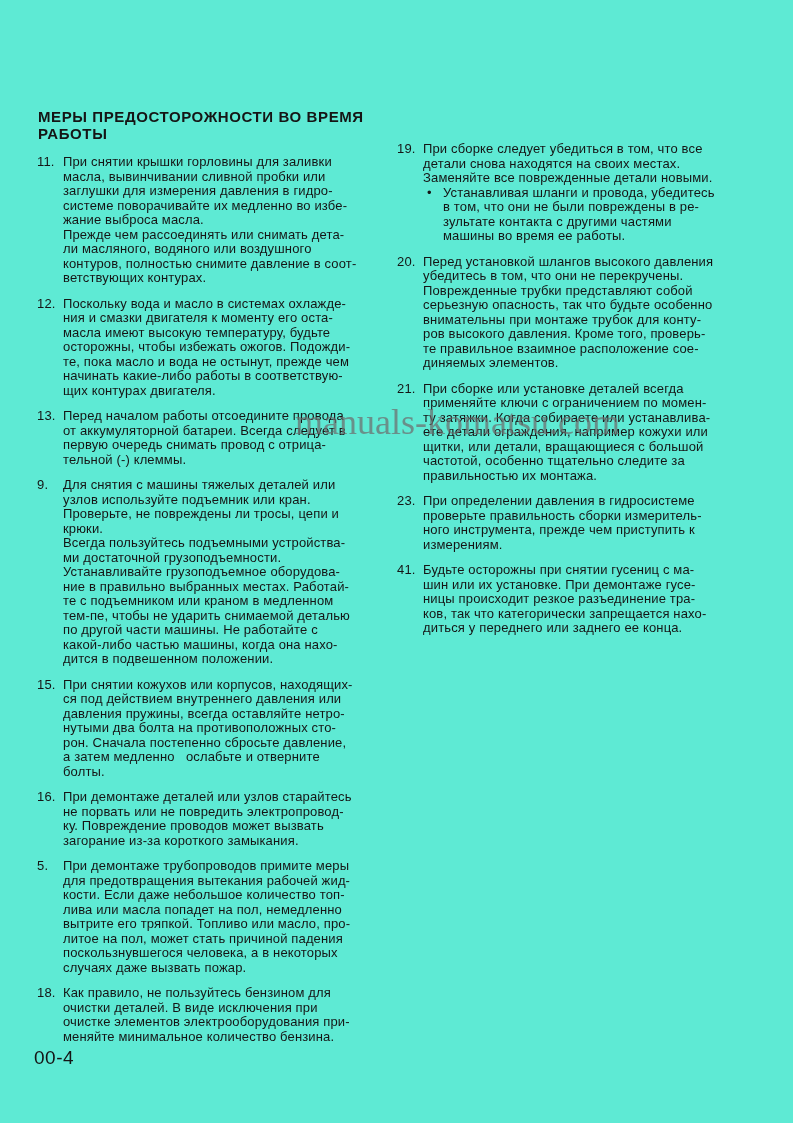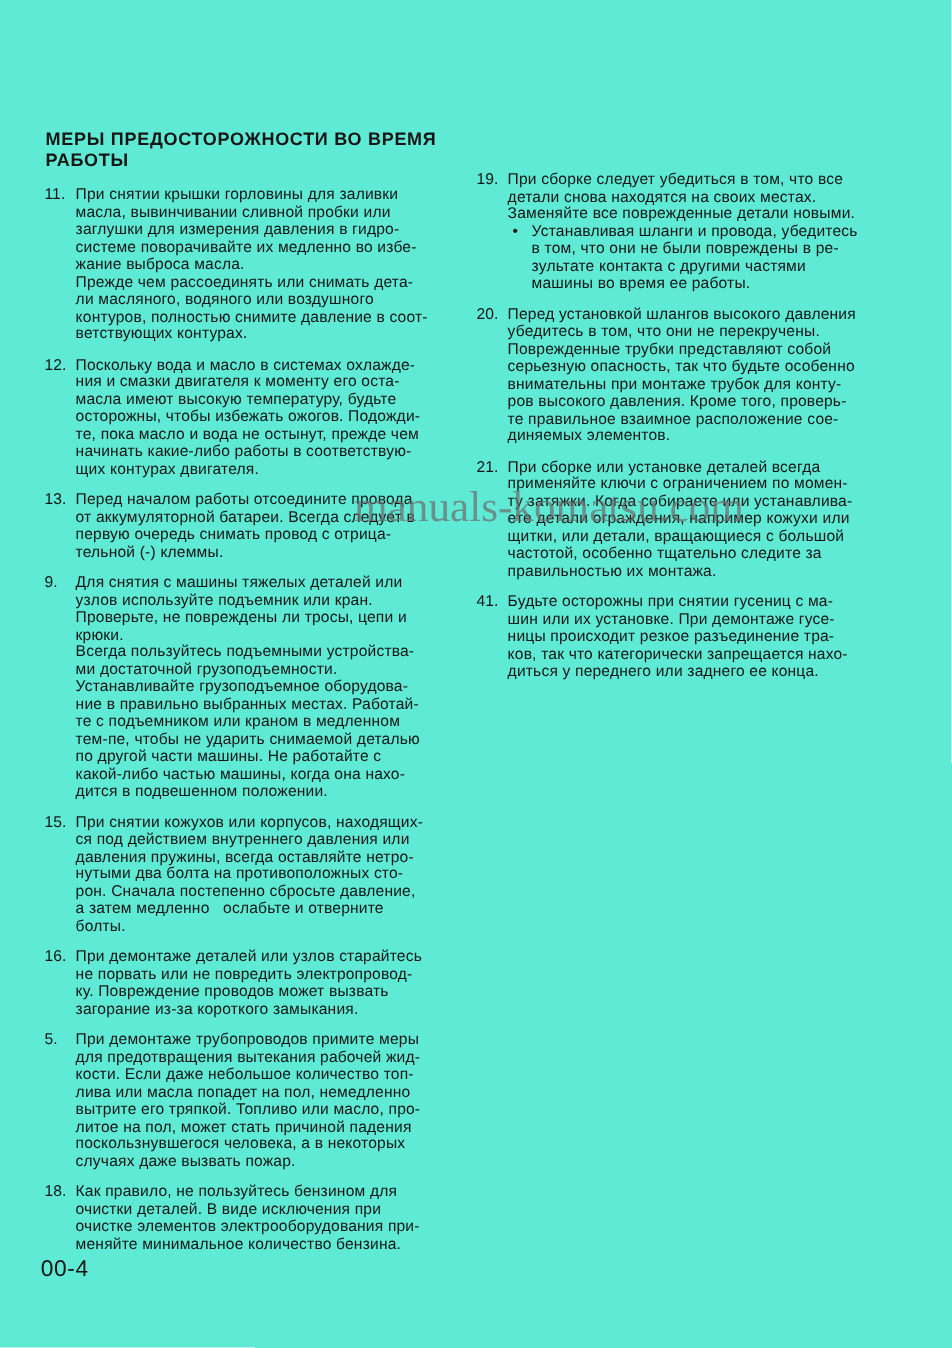--- a/index.html
+++ b/index.html
@@ -179,20 +179,29 @@
           <div class="txt">При сборке или установке деталей всегда
 применяйте ключи с ограничением по момен-
 ту затяжки. Когда собираете или устанавлива-
 ете детали ограждения, например кожухи или
 щитки, или детали, вращающиеся с большой
 частотой, особенно тщательно следите за
 правильностью их монтажа.</div>
         </div>
       </div>
       <div class="item">
+        <span class="num">23.</span>
+        <div class="body">
+          <div class="txt">При определении давления в гидросистеме
+проверьте правильность сборки измеритель-
+ного инструмента, прежде чем приступить к
+измерениям.</div>
+        </div>
+      </div>
+      <div class="item">
         <span class="num">41.</span>
         <div class="body">
           <div class="txt">Будьте осторожны при снятии гусениц с ма-
 шин или их установке. При демонтаже гусе-
 ницы происходит резкое разъединение тра-
 ков, так что категорически запрещается нахо-
 диться у переднего или заднего ее конца.</div>
         </div>
       </div>
     </div>

